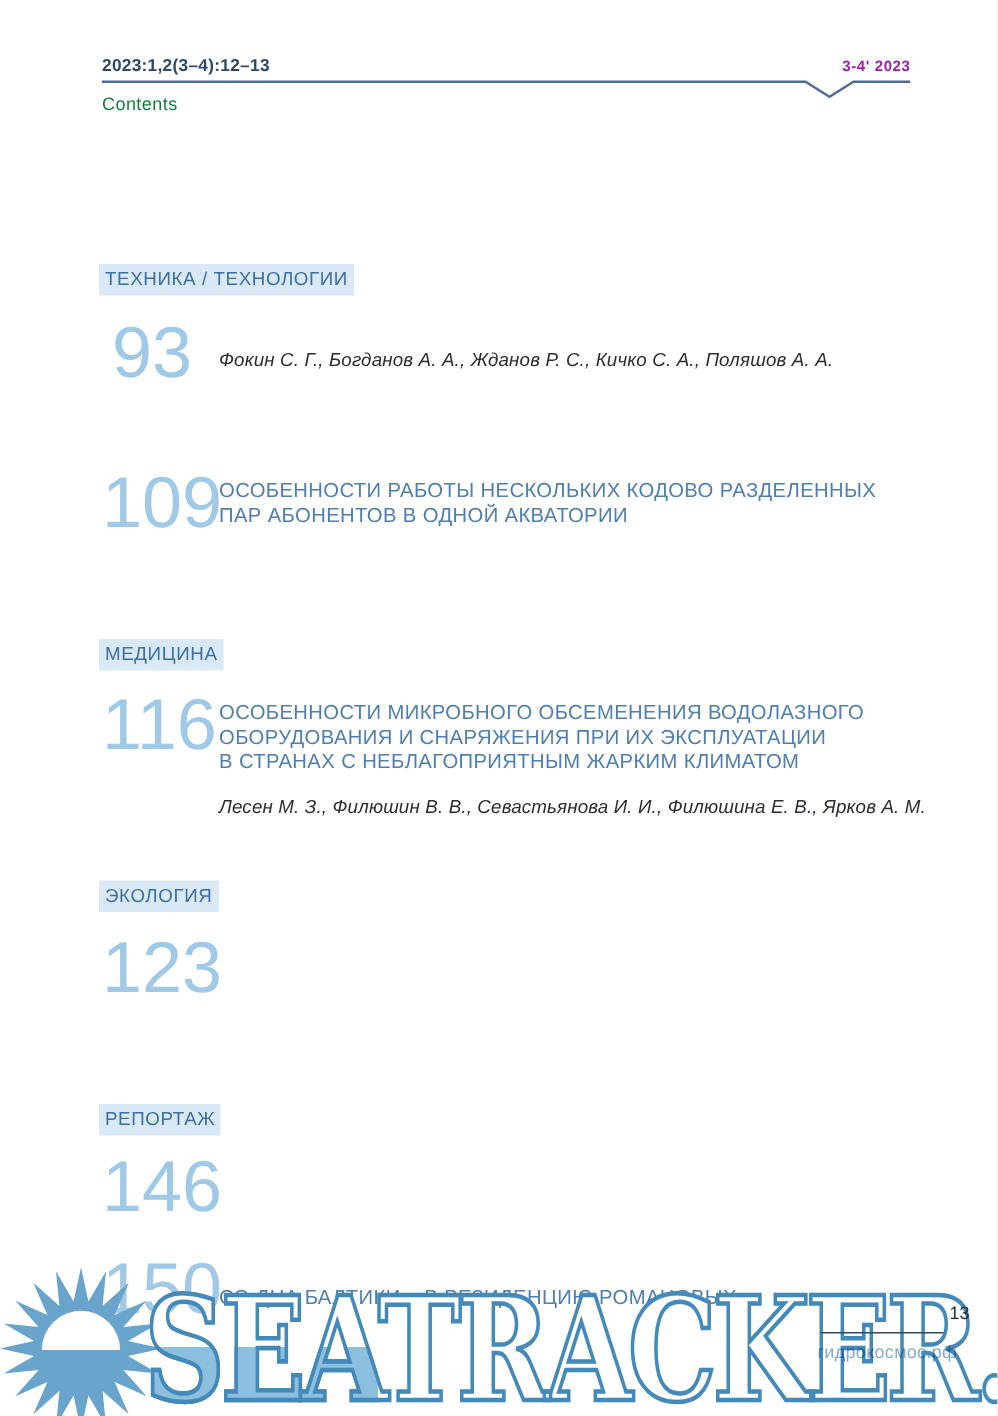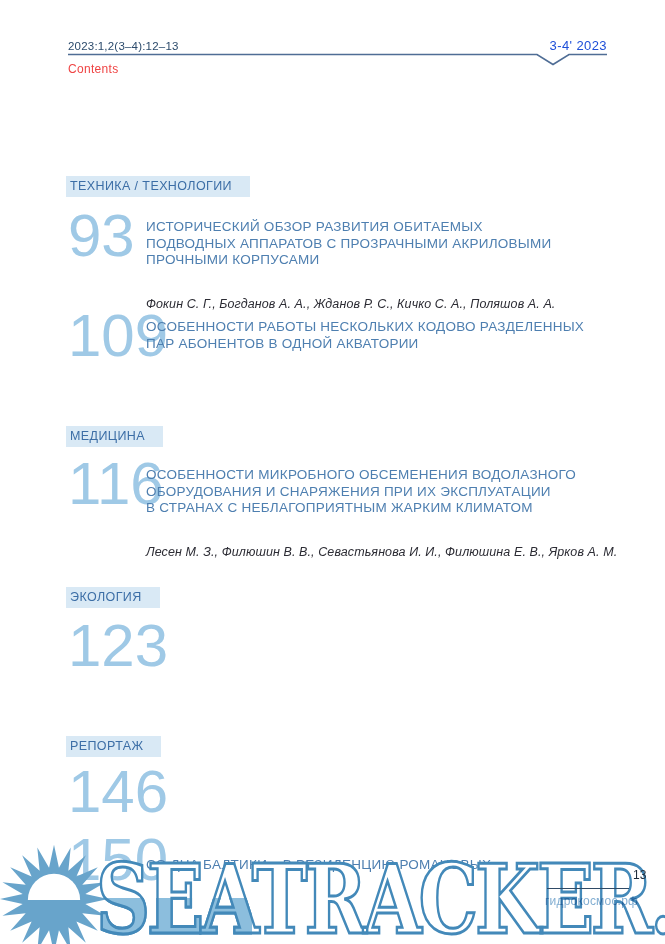--- a/index.html
+++ b/index.html
@@ -2,48 +2,48 @@
 <html><head>
 <meta charset="utf-8">
 <style>
   html,body{margin:0;padding:0;background:#e8e8e8;}
   .page{
     position:relative;width:665px;height:944px;background:#ffffff;
     overflow:hidden;font-family:"Liberation Sans",sans-serif;
     margin:0 auto;
   }
   
-  .hdr-row{position:absolute;top:38px;left:68px;width:539px;display:flex;justify-content:space-between;align-items:center;}
+  .hdr-row{position:absolute;top:38px;left:68px;width:539px;display:flex;justify-content:space-between;align-items:flex-end;font-weight:bold;}
   .hdr-citation{font-size:11.5px;color:#2b4a6b;letter-spacing:.2px;}
   .hdr-journal{font-size:12.5px;letter-spacing:.6px;color:#2b4a6b;}
   .hdr-journal .en{color:#a9cde6;}
-  .hdr-issue{font-size:13px;color:#1d4ed8;letter-spacing:.4px;}
+  .hdr-issue{font-size:10px;color:#a21caf;letter-spacing:.4px;}
   .hdr-rule{position:absolute;top:53px;left:68px;width:539px;height:14px;}
-  .contents-label{position:absolute;top:62px;left:68px;font-size:12px;color:#ef4444;letter-spacing:.3px;}
+  .contents-label{position:absolute;top:62px;left:68px;font-size:12px;color:#15803d;letter-spacing:.3px;}
 
   
   .sec-badge{
     position:absolute;left:66px;display:inline-block;
     background:#d9e9f5;color:#3c6ea6;font-size:12.5px;letter-spacing:.4px;
-    padding:3px 18px 4px 4px;
+    padding:3px 4px 4px 4px;
   }
   .entry{position:absolute;left:68px;display:flex;}
   .entry-num{
     width:60px;flex:0 0 60px;text-align:right;margin-right:18px;
-    font-size:60px;line-height:44px;font-weight:400;color:#9fc9e6;
+    font-size:48px;line-height:44px;font-weight:400;color:#9fc9e6;
     font-family:"Liberation Sans",sans-serif;
   }
   .entry-text{width:478px;padding-top:5px;}
   .entry-text.mid{padding-top:19px;}
   .entry-title{
     color:#4e7fb0;font-size:13.5px;line-height:16.5px;letter-spacing:.25px;
     text-transform:uppercase;white-space:pre-line;
   }
   .entry-authors{
-    margin-top:28px;font-style:italic;color:#2c2c34;font-size:12.5px;
+    margin-top:14px;font-style:italic;color:#2c2c34;font-size:12.5px;
     white-space:nowrap;letter-spacing:.1px;
   }
   .entry-authors:empty{display:none;}
 
   
   .wm{position:absolute;left:0;top:0;width:665px;height:944px;pointer-events:none;z-index:5;}
   .wm-sun{position:absolute;left:-2px;top:843px;}
   .wm-text{
     position:absolute;left:96px;top:852px;height:96px;
     font-family:"DejaVu Serif",serif;font-weight:bold;
@@ -73,23 +73,20 @@
   <svg class="hdr-rule" viewBox="0 0 539 14">
     <path d="M0 1.5 H469 L485 11.5 L501 1.5 H539" fill="none" stroke="#4f6d95" stroke-width="1.6"></path>
   </svg>
   <div class="contents-label">Contents</div>
 
   <span class="sec-badge" style="top:176px">ТЕХНИКА / ТЕХНОЛОГИИ</span>
 
   <div class="entry" style="top:214px">
     <div class="entry-num">93</div>
     <div class="entry-text">
-      <div class="entry-title">ИСТОРИЧЕСКИЙ ОБЗОР РАЗВИТИЯ ОБИТАЕМЫХ
-ПОДВОДНЫХ АППАРАТОВ С ПРОЗРАЧНЫМИ АКРИЛОВЫМИ
-ПРОЧНЫМИ КОРПУСАМИ</div>
       <div class="entry-authors">Фокин С. Г., Богданов А. А., Жданов Р. С., Кичко С. А., Поляшов А. А.</div>
     </div>
   </div>
 
   <div class="entry" style="top:314px">
     <div class="entry-num">109</div>
     <div class="entry-text">
       <div class="entry-title">ОСОБЕННОСТИ РАБОТЫ НЕСКОЛЬКИХ КОДОВО РАЗДЕЛЕННЫХ
 ПАР АБОНЕНТОВ В ОДНОЙ АКВАТОРИИ</div>
     </div>

